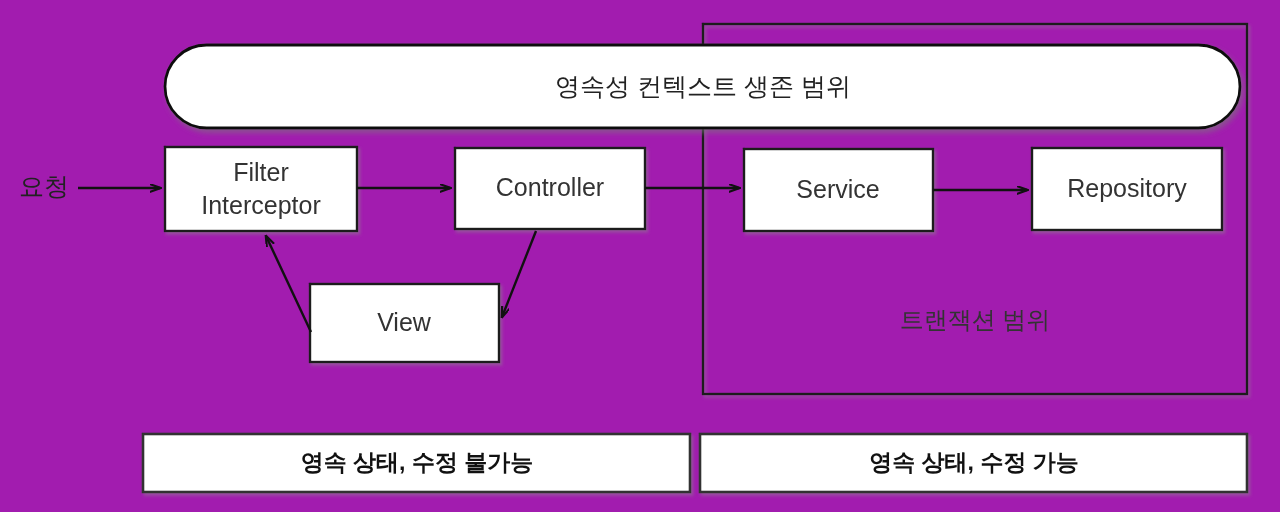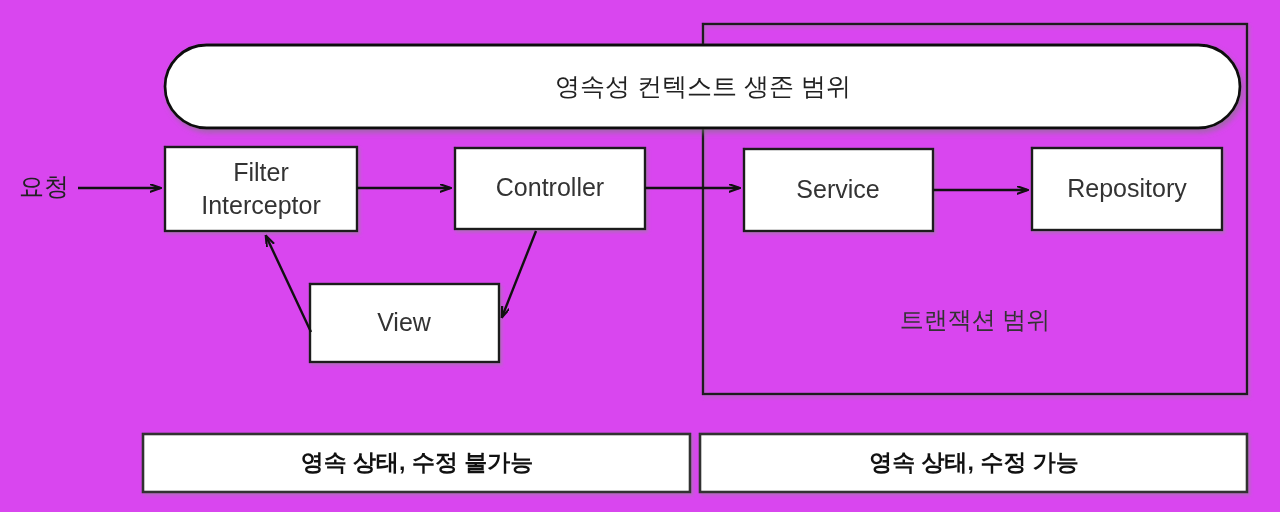--- a/index.html
+++ b/index.html
@@ -10,21 +10,21 @@
   body {
     width: 1280px;
     height: 512px;
     font-family: "Liberation Sans", "DejaVu Sans", sans-serif;
     overflow: hidden;
   }
   #diagram-root {
     position: relative;
     width: 1280px;
     height: 512px;
-    background: #d946ef;
+    background: #a21caf;
   }
   svg.canvas {
     position: absolute;
     top: 0;
     left: 0;
     width: 1280px;
     height: 512px;
     display: block;
   }
   .node-rect {

